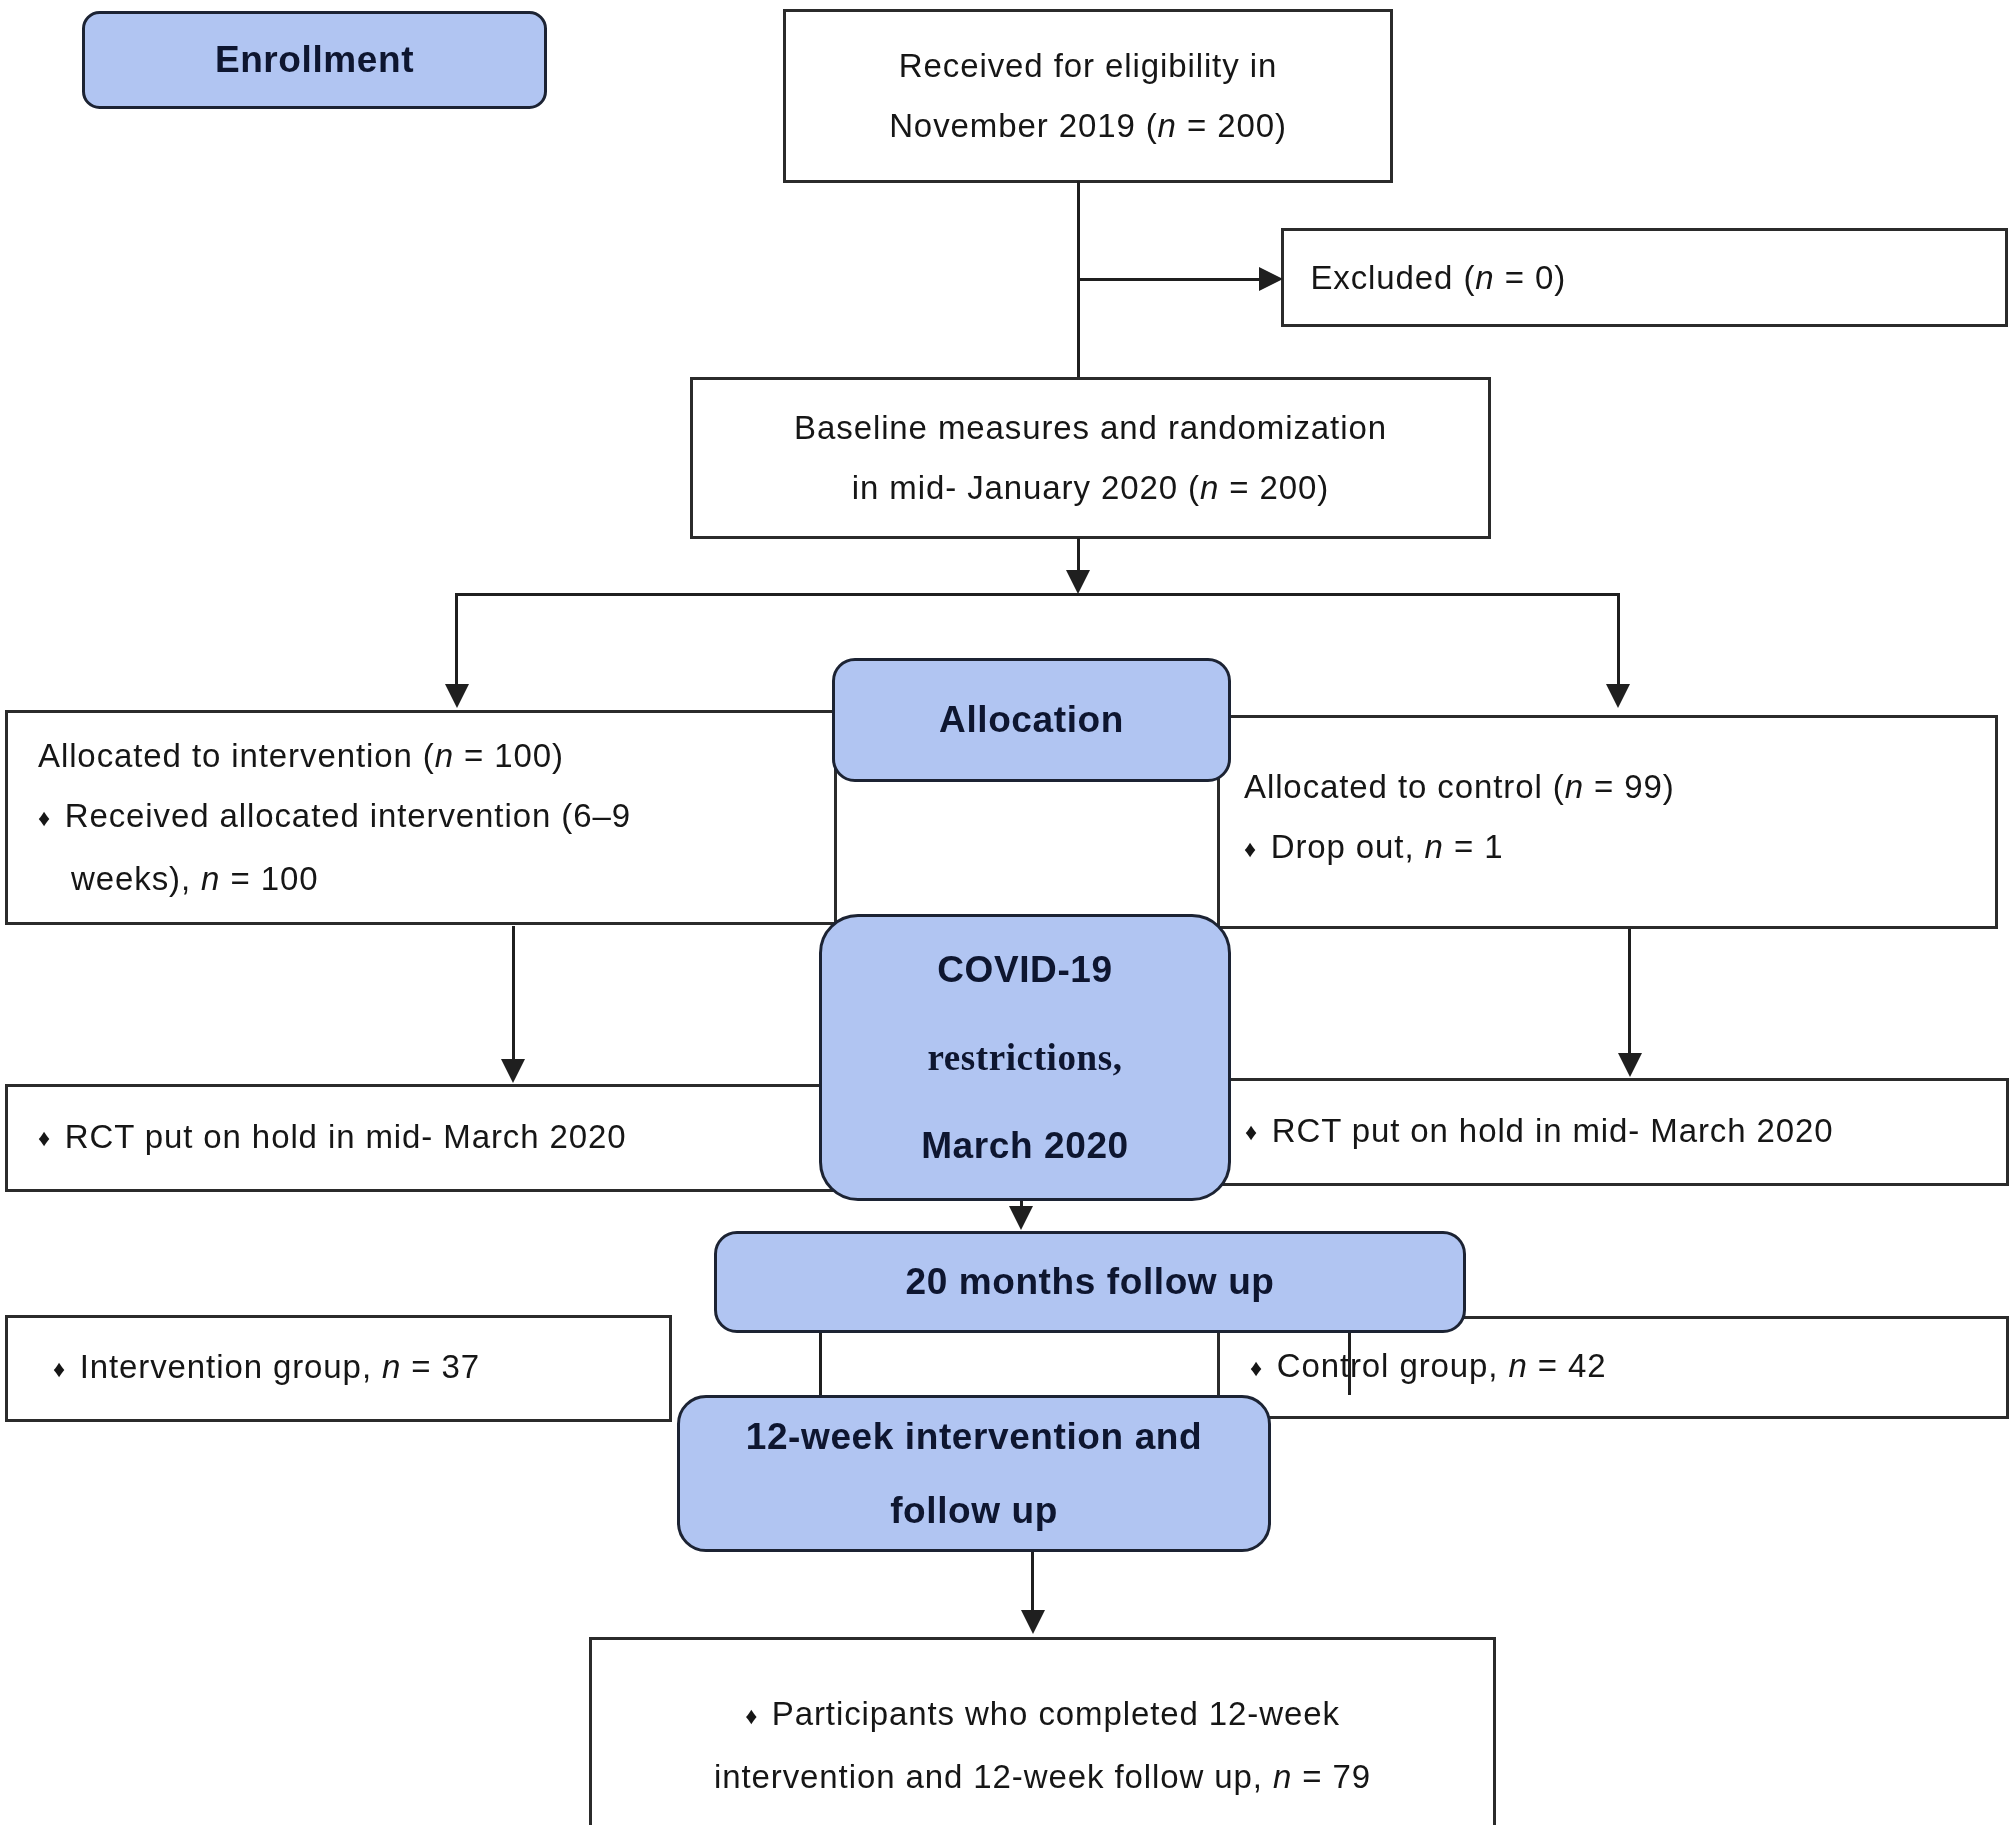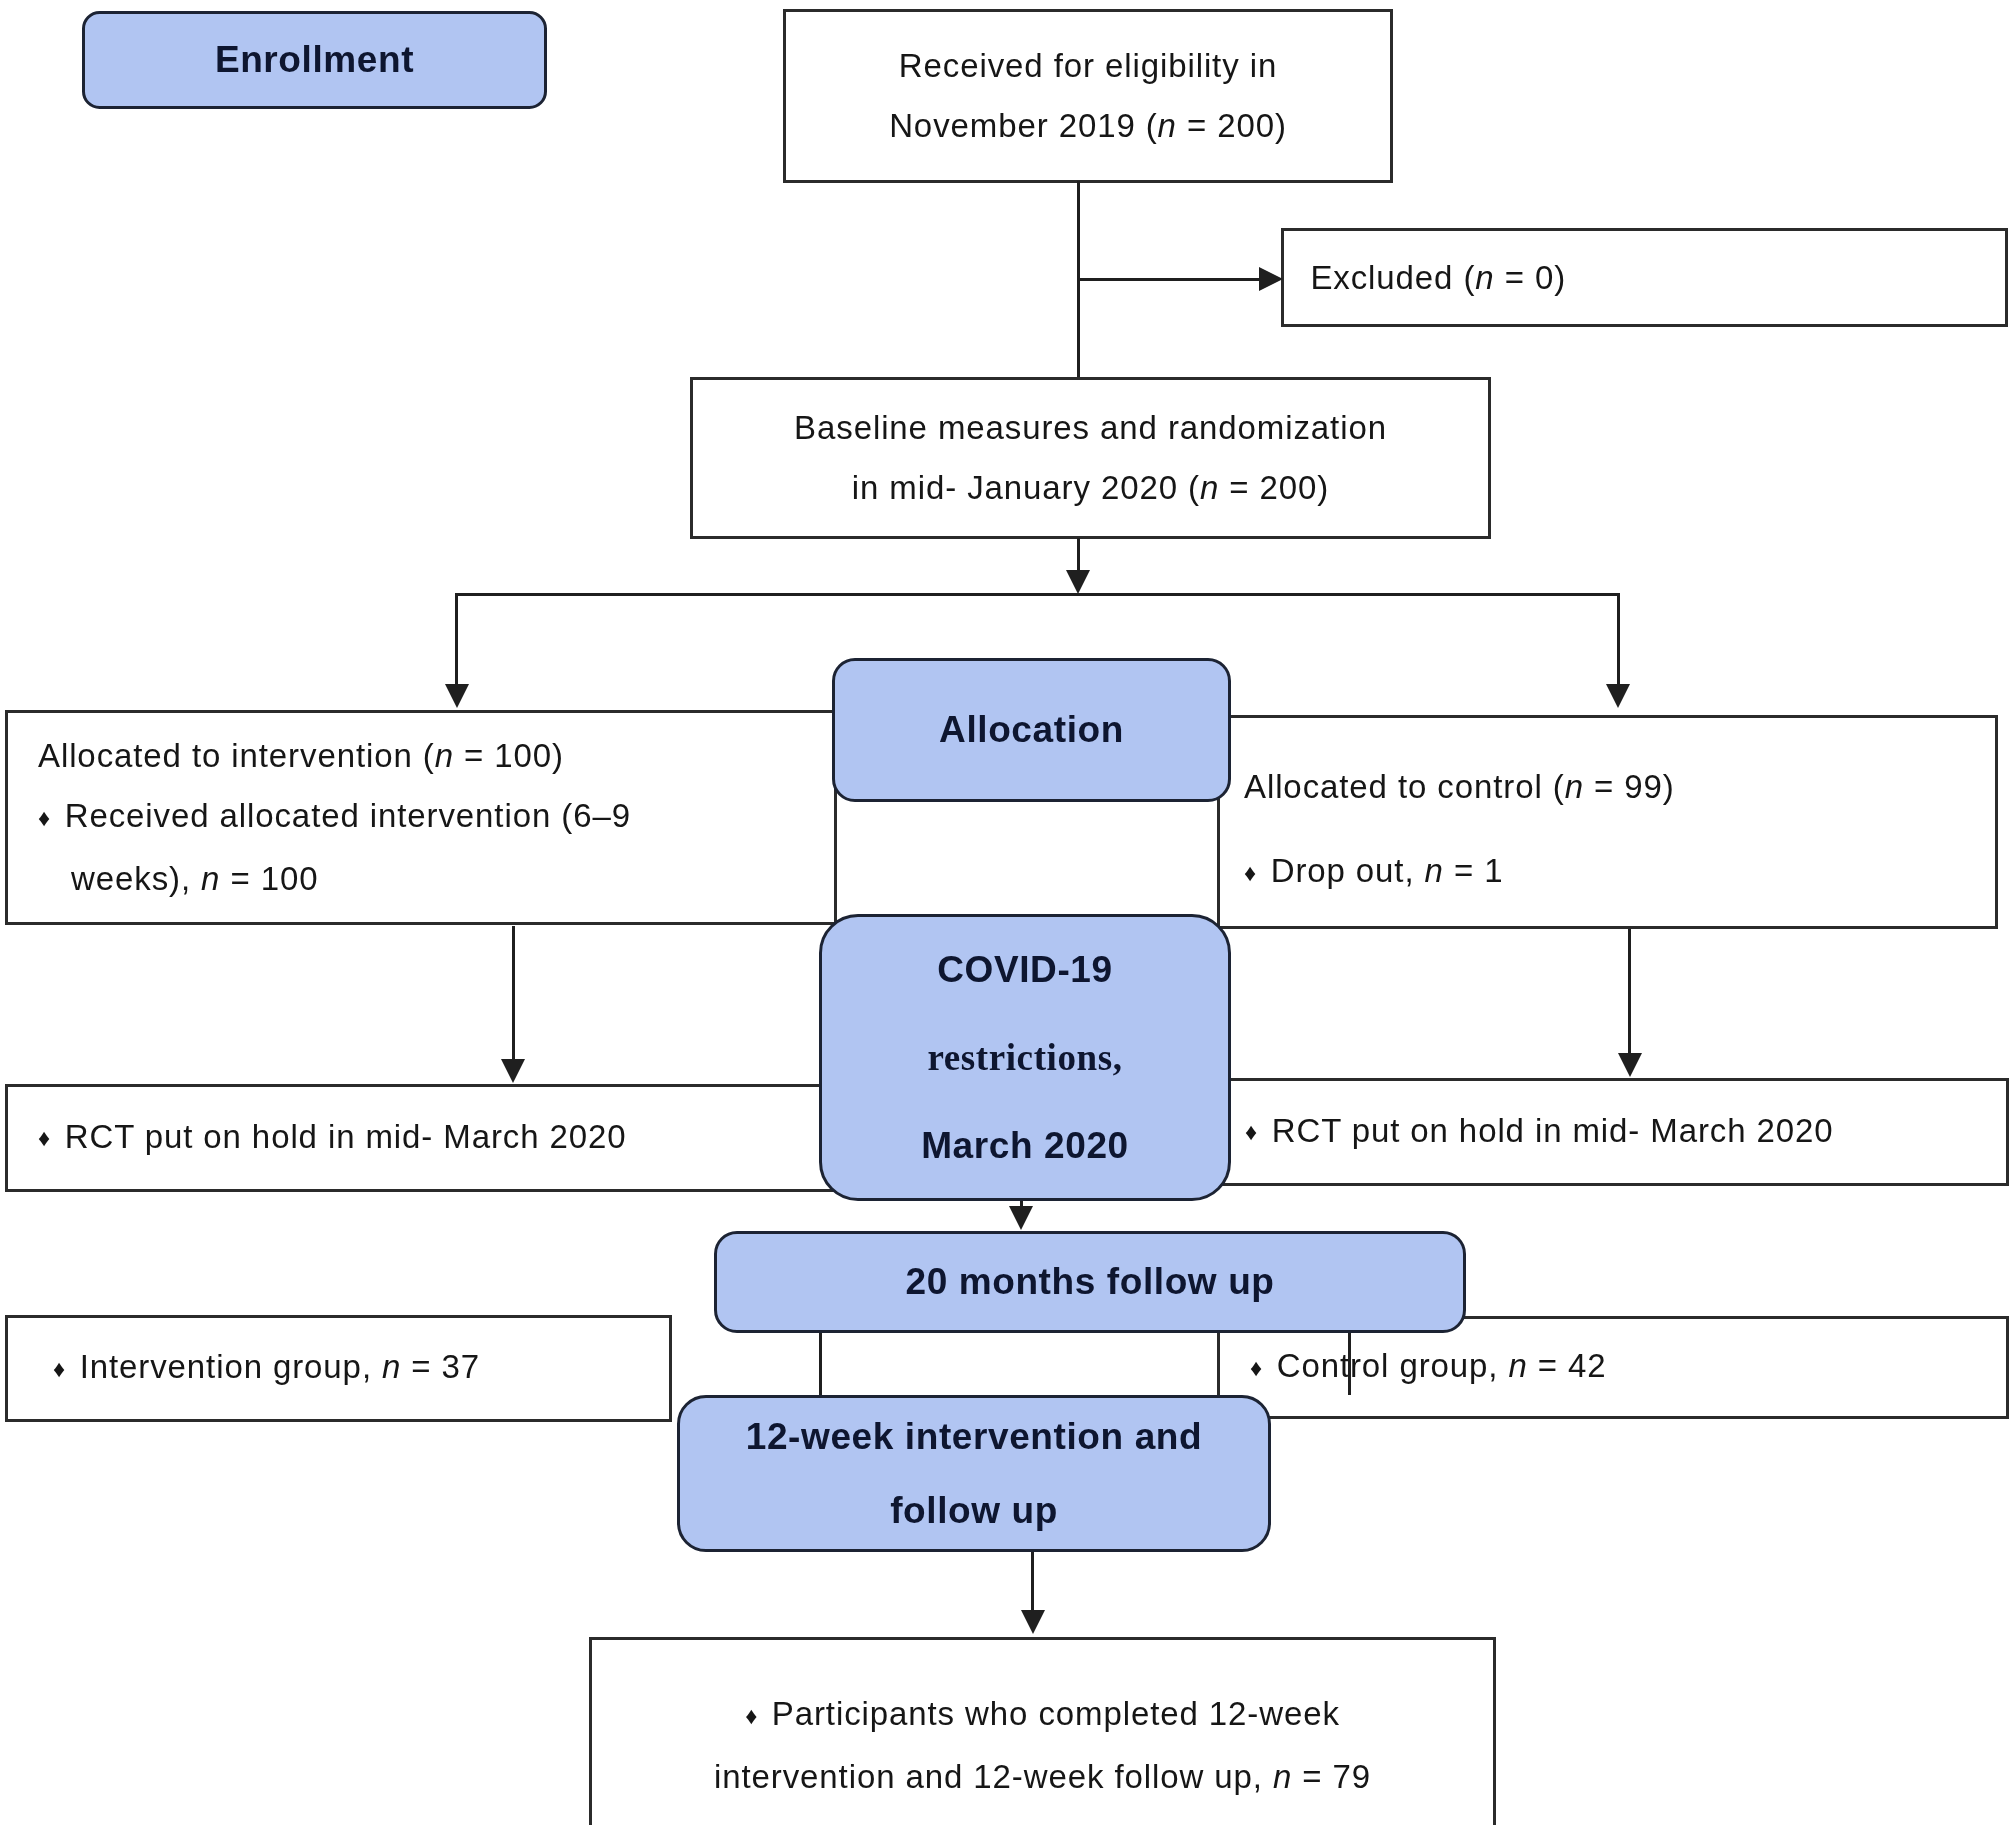--- a/index.html
+++ b/index.html
@@ -93,26 +93,26 @@
   <div class="abs arr-down" style="left:445px;top:684px;"></div>
   <div class="abs vline" style="left:1617px;top:593px;height:91px;"></div>
   <div class="abs arr-down" style="left:1606px;top:684px;"></div>
 
   <div class="abs wbox leftal" style="left:5px;top:710px;width:832px;height:215px;padding-left:30px;">
     <div class="ln">Allocated to intervention (<i>n</i> = 100)</div>
     <div class="ln"><span class="dia">♦</span> Received allocated intervention (6–9</div>
     <div class="ln indent">weeks), <i>n</i> = 100</div>
   </div>
 
-  <div class="abs wbox leftal" style="left:1217px;top:715px;width:781px;height:214px;padding-left:24px;justify-content:flex-start;padding-top:39px;gap:24px;">
+  <div class="abs wbox leftal" style="left:1217px;top:715px;width:781px;height:214px;padding-left:24px;justify-content:flex-start;padding-top:39px;">
     <div class="ln">Allocated to control (<i>n</i> = 99)</div>
     <div class="ln"><span class="dia">♦</span> Drop out, <i>n</i> = 1</div>
   </div>
 
-  <div class="abs bbox" style="left:832px;top:658px;width:399px;height:144px;border-radius:23px;">
+  <div class="abs bbox" style="left:832px;top:658px;width:399px;height:124px;border-radius:23px;">
     <div class="ln">Allocation</div>
   </div>
 
   <div class="abs bbox" style="left:819px;top:914px;width:412px;height:287px;border-radius:39px;">
     <div class="ln" style="line-height:88px;">COVID-19</div>
     <div class="ln" style="line-height:88px;font-family:Liberation Serif, serif;">restrictions,</div>
     <div class="ln" style="line-height:88px;">March 2020</div>
   </div>
 
   <div class="abs vline" style="left:512px;top:926px;height:133px;"></div>

